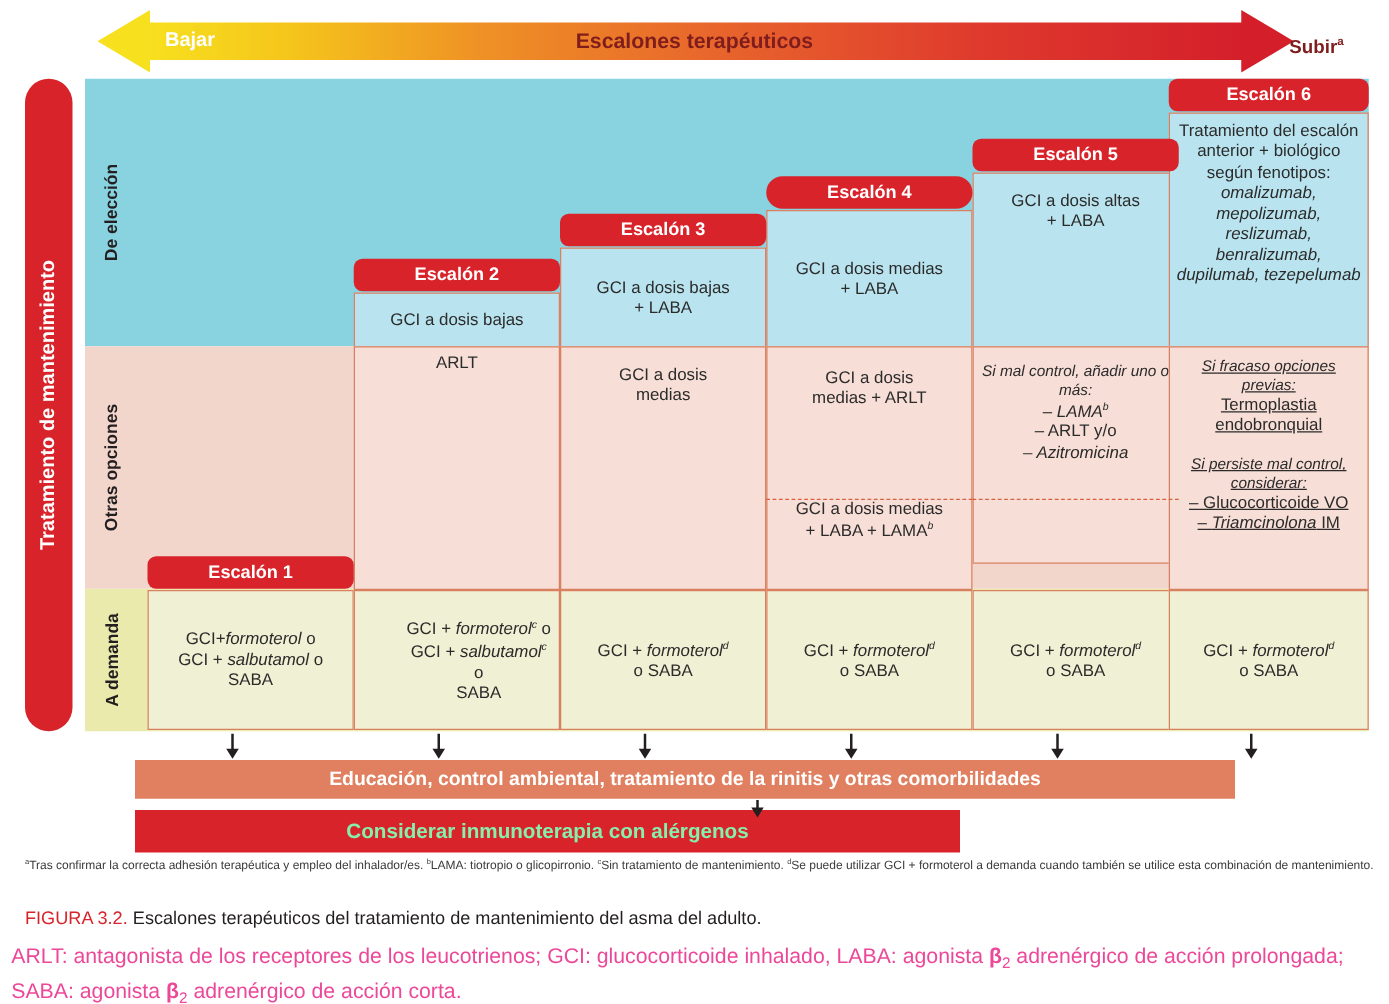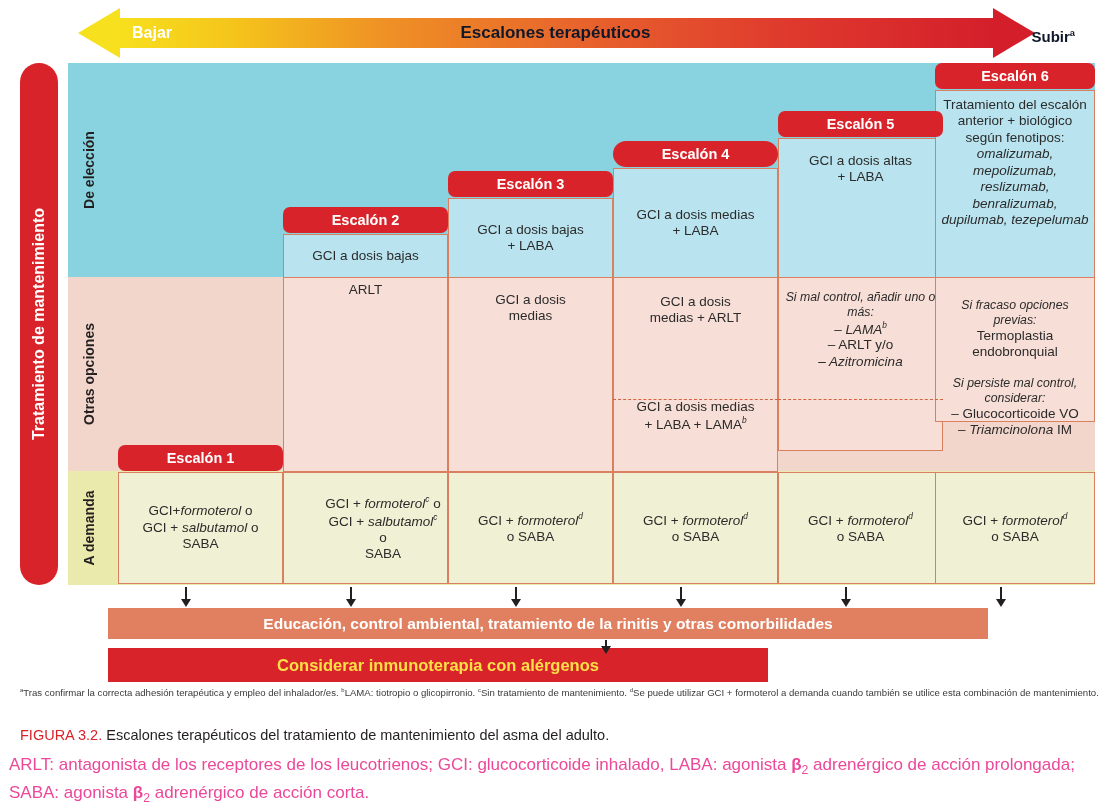--- a/index.html
+++ b/index.html
@@ -23,21 +23,21 @@
     border-top: 25px solid transparent; border-bottom: 25px solid transparent;
     border-right: 42px solid #f7e01e;
   }
   .arrow-right {
     position: absolute; left: 993px; top: 2px; width: 0; height: 0;
     border-top: 25px solid transparent; border-bottom: 25px solid transparent;
     border-left: 42px solid #d41f2b;
   }
   .arrow-txt {
     position: absolute; top: 12px; height: 30px; line-height: 30px;
-    font-weight: bold; font-size: 16px; color: #0f172a;
+    font-weight: bold; font-size: 16px; color: #7f1d1d;
   }
   .arrow-left-label { left: 132px; color: #ffffff; }
   .arrow-center-label { left: 0; width: 1111px; text-align: center; font-size: 17px; }
   .arrow-right-label { right: 36px; font-size: 15px; }
   .sup { font-size: 0.62em; vertical-align: super; }
 
   
   .side-bar {
     position: absolute; left: 20px; top: 63px; width: 38px; height: 522px;
     background: #d8232a; border-radius: 19px;
@@ -112,21 +112,21 @@
   }
 
   
   .bar-edu {
     position: absolute; left: 108px; top: 608px; width: 880px; height: 31px;
     background: #e08060; color: #fff; font-weight: bold; font-size: 15.5px;
     display: flex; align-items: center; justify-content: center;
   }
   .bar-inmuno {
     position: absolute; left: 108px; top: 648px; width: 660px; height: 34px;
-    background: #d8232a; color: #fde047; font-weight: bold; font-size: 16.5px;
+    background: #d8232a; color: #86efac; font-weight: bold; font-size: 16.5px;
     display: flex; align-items: center; justify-content: center;
   }
 
   
   .footnotes {
     position: absolute; left: 20px; top: 686px; width: 1080px;
     font-size: 9.6px; line-height: 1.35; color: #3a3a3a;
   }
   .fig-caption {
     position: absolute; left: 20px; top: 727px; width: 1080px;
@@ -249,21 +249,21 @@
       <p>o SABA</p>
     </div>
   </div>
 
   <div class="col" style="left:867px; width:160px;">
     <div class="step-header" style="top:0px;">Escalón 6</div>
     <div class="cell cell-blue" style="top:27px; height:188px; justify-content:flex-start; padding-top:6px;">
       <p>Tratamiento del escalón anterior + biológico según fenotipos:</p>
       <p class="it">omalizumab, mepolizumab, reslizumab, benralizumab, dupilumab, tezepelumab</p>
     </div>
-    <div class="cell cell-pink" style="top:214px; height:145px; justify-content:flex-start; padding-top:20px;">
+    <div class="cell cell-pink" style="top:214px; height:195px; justify-content:flex-start; padding-top:8px;text-decoration:underline;">
       <p class="small-it">Si fracaso opciones previas:</p>
       <p class="blk">Termoplastia endobronquial</p>
       <p class="small-it" style="margin-top:16px;">Si persiste mal control, considerar:</p>
       <p class="blk">– Glucocorticoide VO</p>
       <p>– <span class="it">Triamcinolona</span> IM</p>
     </div>
     <div class="cell cell-yellow" style="top:409px; height:112px;">
       <p>GCI + <span class="it">formoterol</span><span class="sup it">d</span></p>
       <p>o SABA</p>
     </div>

